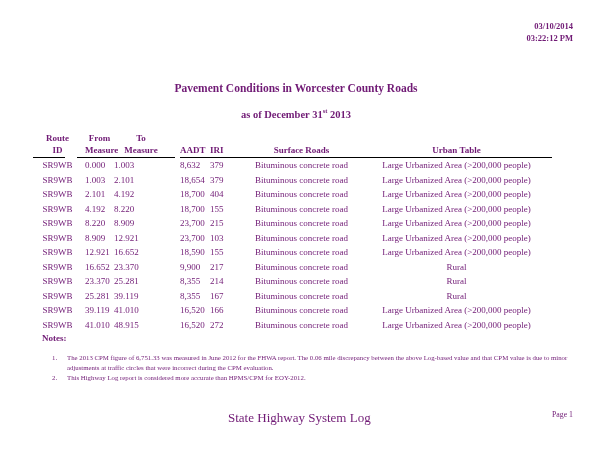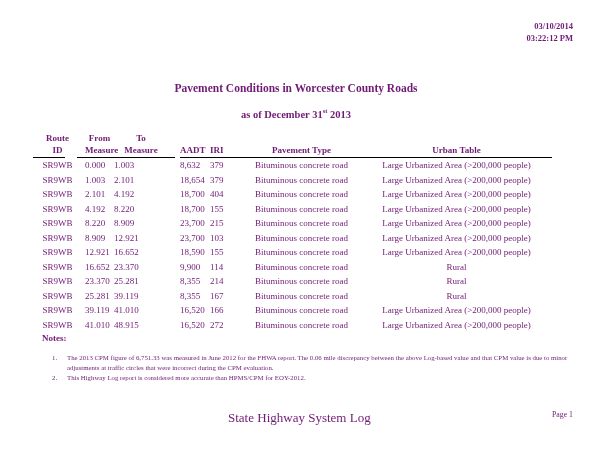--- a/index.html
+++ b/index.html
@@ -85,21 +85,21 @@
             <div class="hl">Measure</div>
           </th>
         <th class="sp"></th>
         <th class="c5">
             <div class="hl">AADT</div>
           </th>
         <th class="c6">
             <div class="hl">IRI</div>
           </th>
         <th class="c7">
-            <div class="hl">Pavement Type</div>
+            <div class="hl">Surface Roads</div>
           </th>
         <th class="c8">
             <div class="hl">Urban Table</div>
           </th>
       </tr>
     </thead>
     <tbody>
       <tr>
         <td class="c1">SR9WB</td>
         <td class="c2">0.000</td>
@@ -169,21 +169,21 @@
         <td class="c6">155</td>
         <td class="c7">Bituminous concrete road</td>
         <td class="c8">Large Urbanized Area (&gt;200,000 people)</td>
       </tr>
       <tr>
         <td class="c1">SR9WB</td>
         <td class="c2">16.652</td>
         <td class="c3">23.370</td>
         <td class="sp"></td>
         <td class="c5">9,900</td>
-        <td class="c6">114</td>
+        <td class="c6">217</td>
         <td class="c7">Bituminous concrete road</td>
         <td class="c8">Rural</td>
       </tr>
       <tr>
         <td class="c1">SR9WB</td>
         <td class="c2">23.370</td>
         <td class="c3">25.281</td>
         <td class="sp"></td>
         <td class="c5">8,355</td>
         <td class="c6">214</td>

